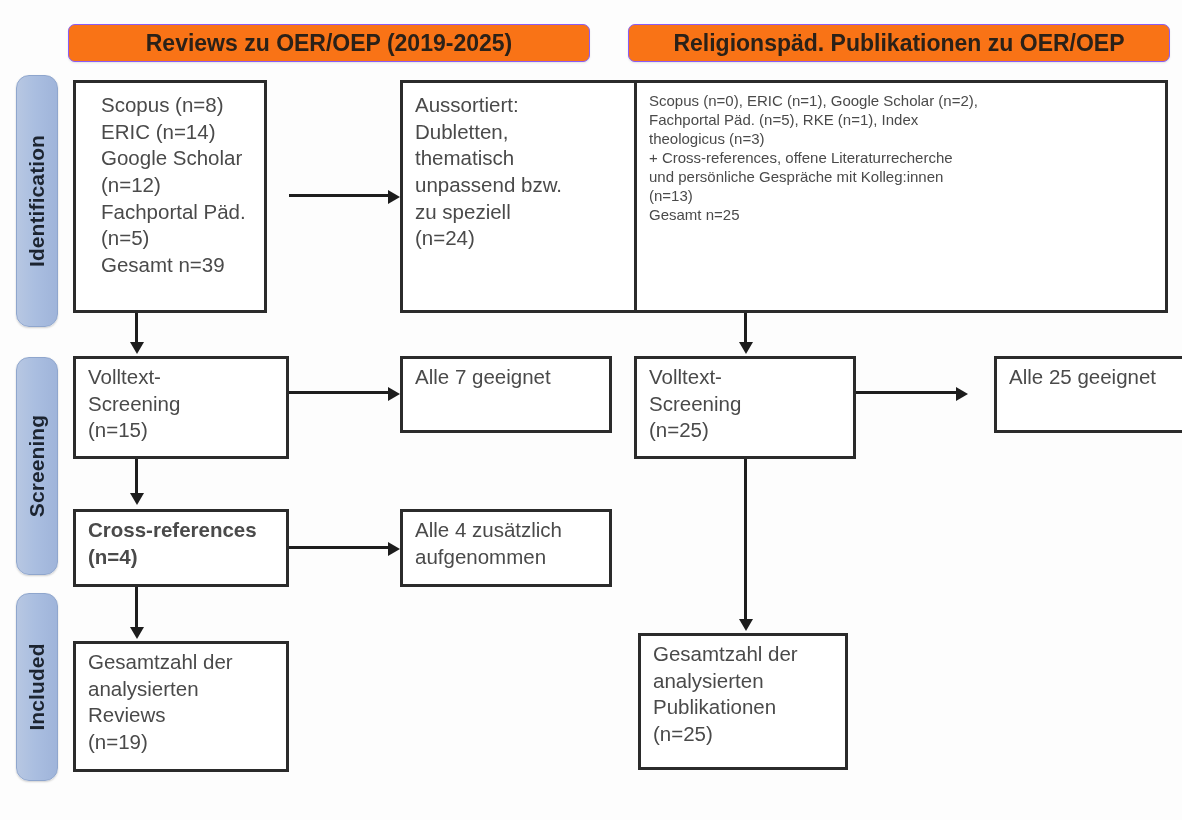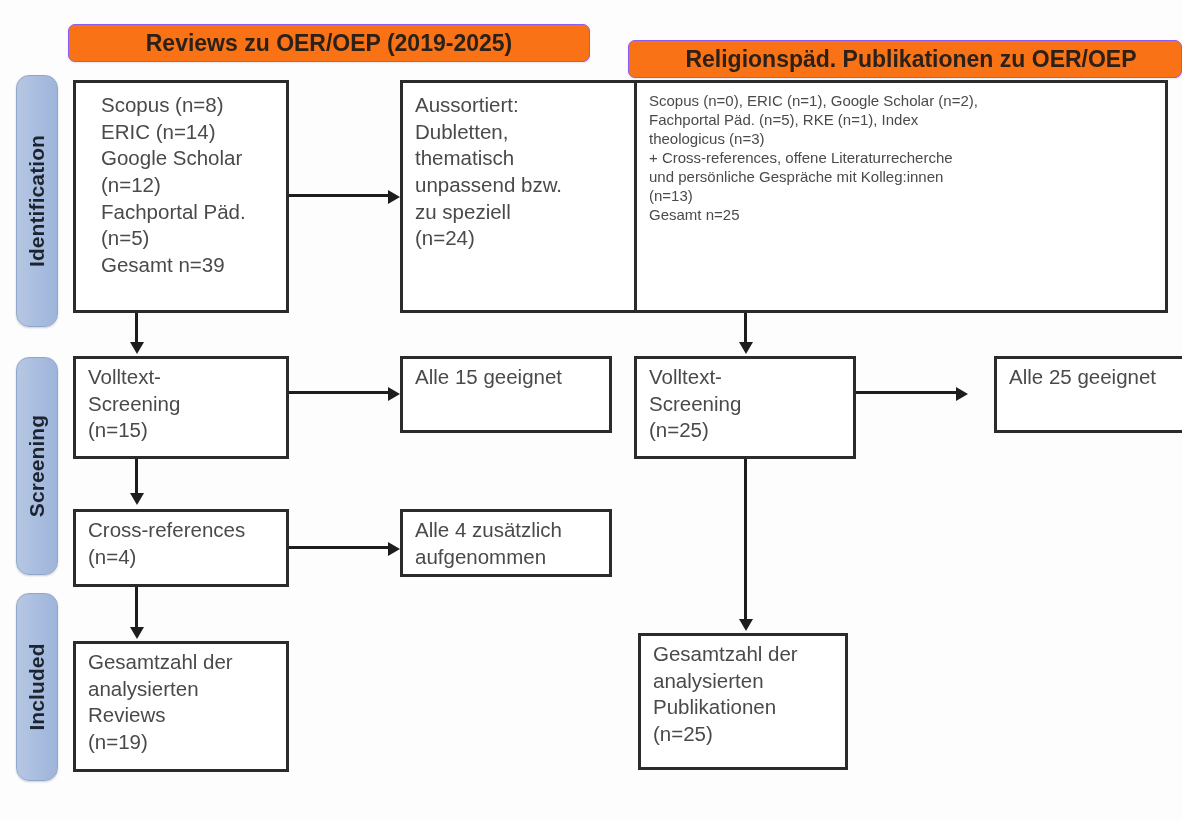--- a/index.html
+++ b/index.html
@@ -111,25 +111,25 @@
   </div>
 
   <div class="stage-pill" style="left:16px; top:593px; width:40px; height:186px;">
     <span class="stage-label">Included</span>
   </div>
 
   <div class="col-header" style="left:68px; top:24px; width:520px; height:36px;">
     <span>Reviews zu OER/OEP (2019-2025)</span>
   </div>
 
-  <div class="col-header" style="left:628px; top:40px; width:540px; height:36px;padding-left:12px;">
+  <div class="col-header" style="left:628px; top:24px; width:540px; height:36px;">
     <span>Religionspäd. Publikationen zu OER/OEP</span>
   </div>
 
-  <div class="flow-box" style="left:73px; top:80px; width:216px; height:233px;padding-left:25px;">Scopus (n=8)
+  <div class="flow-box" style="left:73px; top:80px; width:194px; height:233px;padding-left:25px;">Scopus (n=8)
 ERIC (n=14)
 Google Scholar
 (n=12)
 Fachportal Päd.
 (n=5)
 Gesamt n=39</div>
 
   <div class="flow-box" style="left:400px; top:80px; width:238px; height:233px;">Aussortiert:
 Dubletten,
 thematisch
@@ -140,32 +140,32 @@
   <div class="conn h" style="left:289px; top:194px; width:100px;"></div>
   <div class="arrowhead right" style="left:388px; top:189.5px;"></div>
 
   <div class="conn v" style="left:135px; top:313px; height:31px;"></div>
   <div class="arrowhead down" style="left:129.5px; top:342px;"></div>
 
   <div class="flow-box mid" style="left:73px; top:356px; width:216px; height:103px;">Volltext-
 Screening
 (n=15)</div>
 
-  <div class="flow-box mid" style="left:400px; top:356px; width:212px; height:77px;">Alle 15 geeignet</div>
+  <div class="flow-box mid" style="left:400px; top:356px; width:212px; height:77px;">Alle 7 geeignet</div>
 
   <div class="conn h" style="left:289px; top:391px; width:100px;"></div>
   <div class="arrowhead right" style="left:388px; top:386.5px;"></div>
 
   <div class="conn v" style="left:135px; top:459px; height:36px;"></div>
   <div class="arrowhead down" style="left:129.5px; top:493px;"></div>
 
-  <div class="flow-box mid" style="left:73px; top:509px; width:216px; height:78px;">Cross-references
+  <div class="flow-box mid" style="left:73px; top:509px; width:216px; height:78px;font-weight:bold;">Cross-references
 (n=4)</div>
 
-  <div class="flow-box mid" style="left:400px; top:509px; width:212px; height:68px;">Alle 4 zusätzlich
+  <div class="flow-box mid" style="left:400px; top:509px; width:212px; height:78px;">Alle 4 zusätzlich
 aufgenommen</div>
 
   <div class="conn h" style="left:289px; top:546px; width:100px;"></div>
   <div class="arrowhead right" style="left:388px; top:541.5px;"></div>
 
   <div class="conn v" style="left:135px; top:587px; height:42px;"></div>
   <div class="arrowhead down" style="left:129.5px; top:627px;"></div>
 
   <div class="flow-box mid" style="left:73px; top:641px; width:216px; height:131px;">Gesamtzahl der
 analysierten

